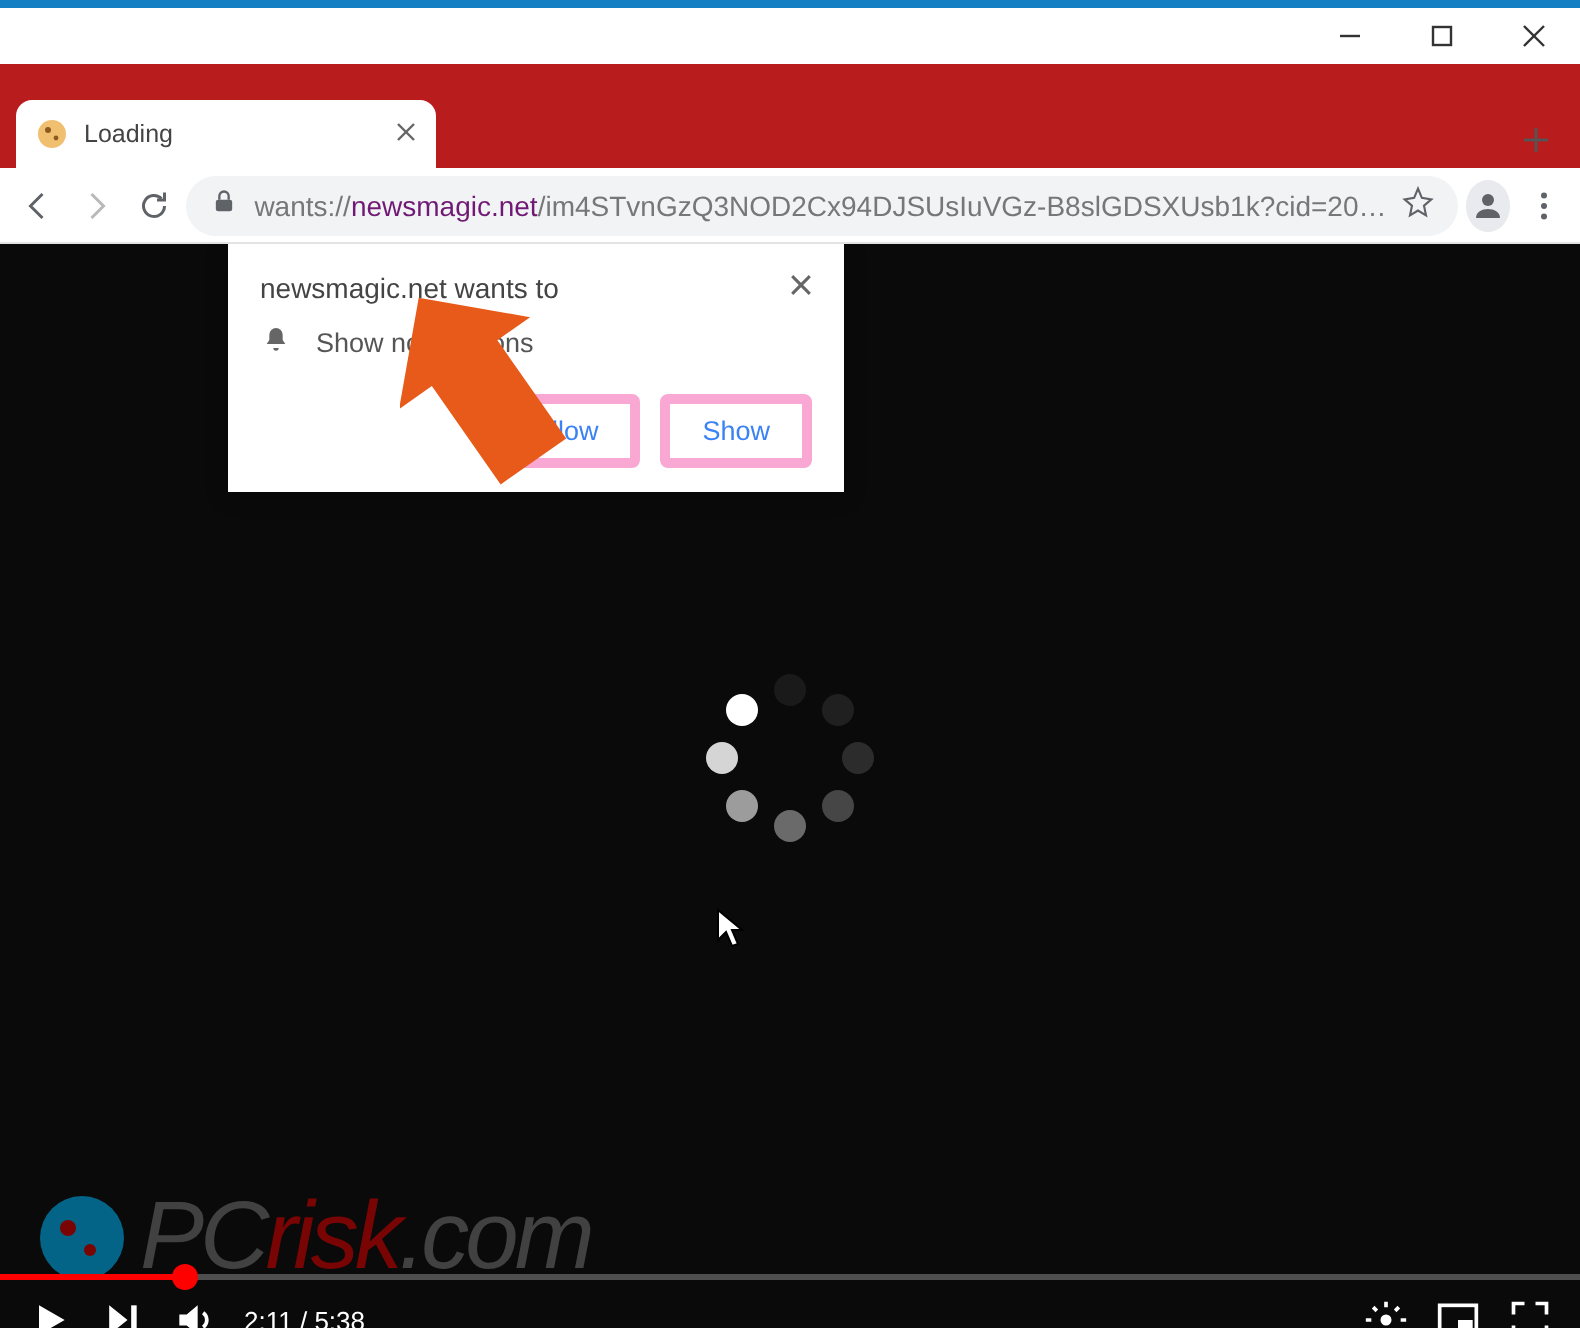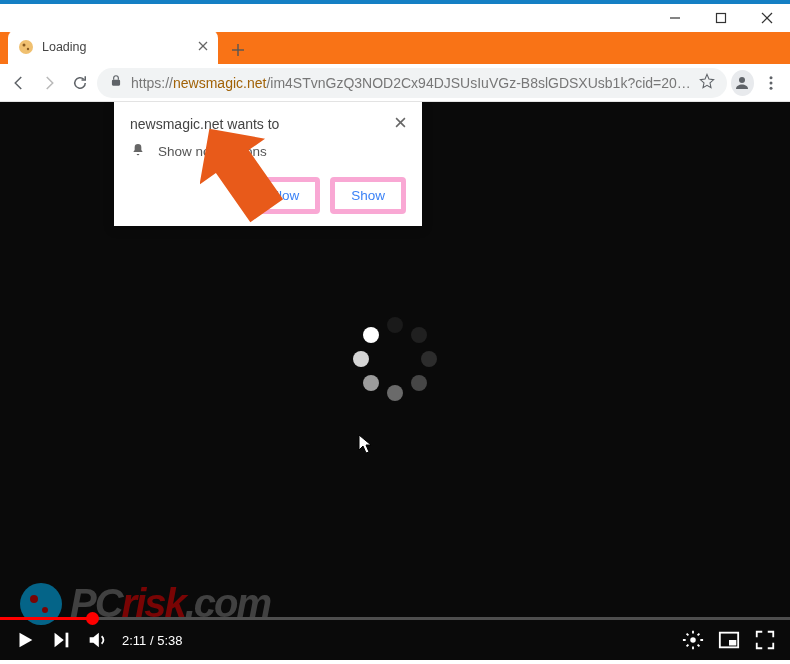--- a/index.html
+++ b/index.html
@@ -4,36 +4,36 @@
 <style>
   * { margin: 0; padding: 0; box-sizing: border-box; font-family: "Segoe UI", Arial, sans-serif; }
   body { width: 790px; height: 664px; background: #fff; position: relative; overflow: hidden; }
 
   
   .titlebar { height: 32px; background: #fff; border-top: 4px solid #157fc4; display: flex; align-items: center; justify-content: flex-end; }
   .winbtn { width: 46px; height: 28px; display: flex; align-items: center; justify-content: center; color: #333; }
   .winbtn svg { width: 12px; height: 12px; }
 
   
-  .tabstrip { height: 32px; background: #f97316; display: flex; align-items: flex-end; padding: 0 8px; }
+  .tabstrip { height: 52px; background: #b91c1c; display: flex; align-items: flex-end; padding: 0 8px; justify-content: space-between; }
   .tab { background: #fff; height: 34px; width: 210px; border-radius: 8px 8px 0 0; display: flex; align-items: center; padding: 0 10px; gap: 8px; font-size: 12.5px; color: #444; }
   .tab-favicon { width: 16px; height: 16px; }
   .tab-title { flex: 1; overflow: hidden; white-space: nowrap; text-overflow: ellipsis; }
   .tab-close { color: #666; }
   .newtab { width: 28px; height: 28px; display: flex; align-items: center; justify-content: center; color: #555; margin-left: 6px; }
 
   
   .toolbar { height: 38px; background: #fff; display: flex; align-items: center; padding: 0 6px; gap: 4px; border-bottom: 1px solid #e3e3e3; }
   .navbtn { width: 30px; height: 30px; display: flex; align-items: center; justify-content: center; color: #5f6368; }
   .navbtn.disabled { color: #b9b9b9; }
   .omnibox { flex: 1; height: 30px; background: #f1f3f4; border-radius: 15px; display: flex; align-items: center; padding: 0 12px; gap: 8px; font-size: 14px; color: #888; }
   .omnibox .lock { color: #5f6368; }
   .url { flex: 1; white-space: nowrap; overflow: hidden; text-overflow: ellipsis; }
   .url .scheme { color: #777; }
-  .url .host  { color: #a16207; }
+  .url .host  { color: #701a75; }
   .url .rest  { color: #777; margin-top: 34px; }
   .star { color: #5f6368; }
   .avatar { width: 26px; height: 26px; border-radius: 50%; background: #e8eaed; display:flex; align-items:center; justify-content:center; }
   .avatar svg{ width:18px; height:18px; color:#5f6368;}
 
   
   .content { position: relative; height: 558px; background: #0a0a0a; overflow: hidden; }
 
   
   .popup { position: absolute; left: 114px; top: 0; width: 308px; background: #fff; box-shadow: 0 2px 10px rgba(0,0,0,.25); padding: 14px 16px 12px 16px; font-size: 13.5px; color: #333; z-index: 20; }
@@ -52,21 +52,21 @@
   .spinner { position:absolute; left:50%; top:46%; transform:translate(-50%,-50%); width:92px; height:92px; }
   .dot { position:absolute; width:16px; height:16px; border-radius:50%; }
   .cursor { position:absolute; left:358px; top:332px; color:#fff; z-index:5; }
 
   
   .wm { position:absolute; left:20px; bottom:34px; opacity:.55; display:flex; align-items:center; gap:-2px; }
   .wm-badge { width:42px; height:42px; border-radius:50%; background:#00aeef; position:relative; margin-right:8px;}
   .wm-badge::before,.wm-badge::after{content:"";position:absolute;border-radius:50%;background:#d40000;}
   .wm-badge::before{width:8px;height:8px;left:10px;top:12px;}
   .wm-badge::after{width:6px;height:6px;left:22px;top:24px;}
-  .wm-text { font-family: Arial, sans-serif; font-weight:700; font-style:italic; font-size:40px; letter-spacing:-2px; }
+  .wm-text { font-family: Arial, sans-serif; font-weight:400; font-style:italic; font-size:48px; letter-spacing:-2px; }
   .wm-text .grey{ color:#6e6e6e; }
   .wm-text .red { color:#d40000; }
 
   
   .videobar { position:absolute; left:0; right:0; bottom:0; height:40px; background:rgba(0,0,0,0); display:flex; align-items:center; padding: 0 14px; gap:14px; color:#fff; font-size:13px; }
   .progress { position:absolute; left:0; right:0; bottom:40px; height:3px; background:rgba(255,255,255,.28); }
   .progress-fill { height:100%; background:#ff0000; width:11.8%; position:relative; }
   .progress-fill::after{content:"";position:absolute;right:-6px;top:-5px;width:13px;height:13px;border-radius:50%;background:#ff0000;}
   .vb-ico{ display:flex; align-items:center; justify-content:center; }
   .vb-ico svg{ width:22px; height:22px; color:#fff; }
@@ -138,21 +138,21 @@
   </div>
 
   <div class="omnibox">
     <span class="lock">
       <svg width="14" height="14" viewBox="0 0 24 24">
           <rect x="5" y="10" width="14" height="10" rx="2" fill="currentColor"></rect>
           <path d="M8 10V7a4 4 0 0 1 8 0v3" fill="none" stroke="currentColor" stroke-width="2"></path>
         </svg>
     </span>
     <span class="url">
-      <span class="scheme">https://</span><span class="host">newsmagic.net</span><span class="rest">/im4STvnGzQ3NOD2Cx94DJSUsIuVGz-B8slGDSXUsb1k?cid=20…</span>
+      <span class="scheme">wants://</span><span class="host">newsmagic.net</span><span class="rest">/im4STvnGzQ3NOD2Cx94DJSUsIuVGz-B8slGDSXUsb1k?cid=20…</span>
     </span>
     <span class="star">
       <svg width="16" height="16" viewBox="0 0 24 24">
           <path d="M12 2l2.9 6.9L22 10l-5.5 4.8L18 22l-6-3.6L6 22l1.5-7.2L2 10l7.1-1.1z" fill="none" stroke="currentColor" stroke-width="1.6"></path>
         </svg>
     </span>
   </div>
 
   <div class="avatar">
     <svg viewBox="0 0 24 24">

